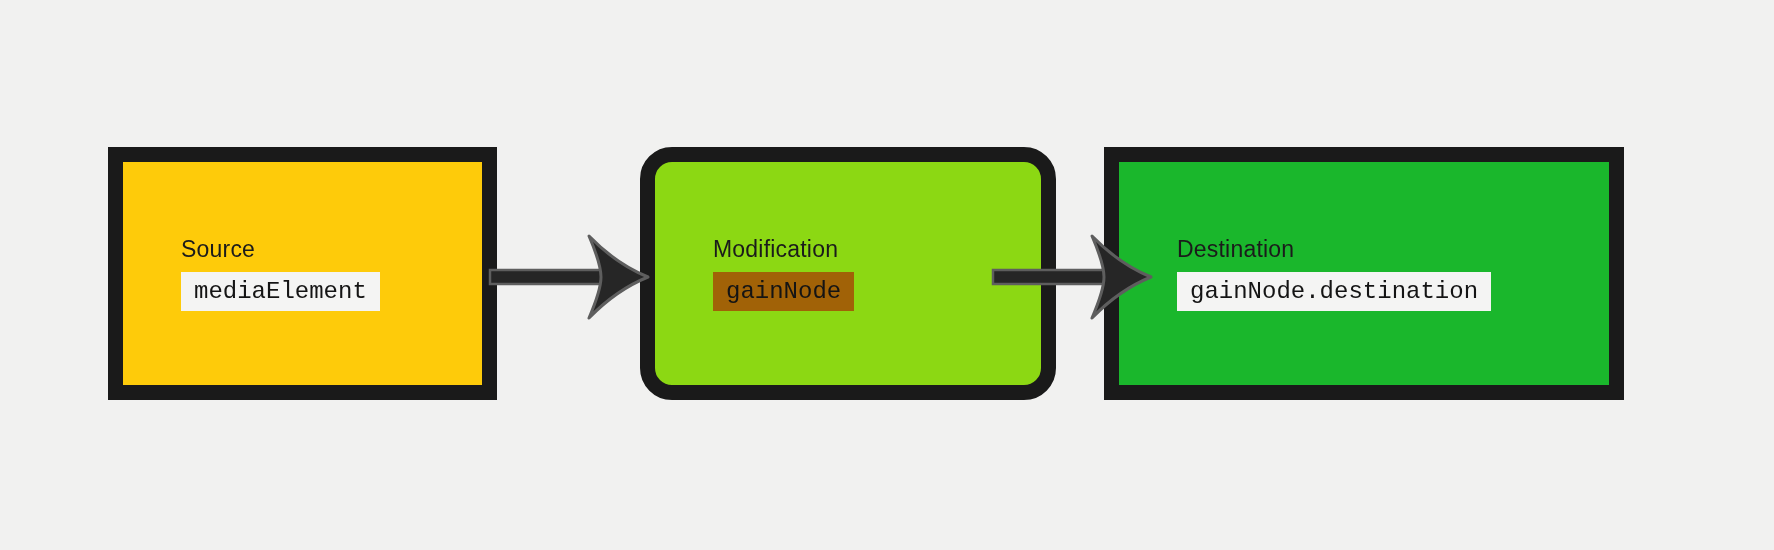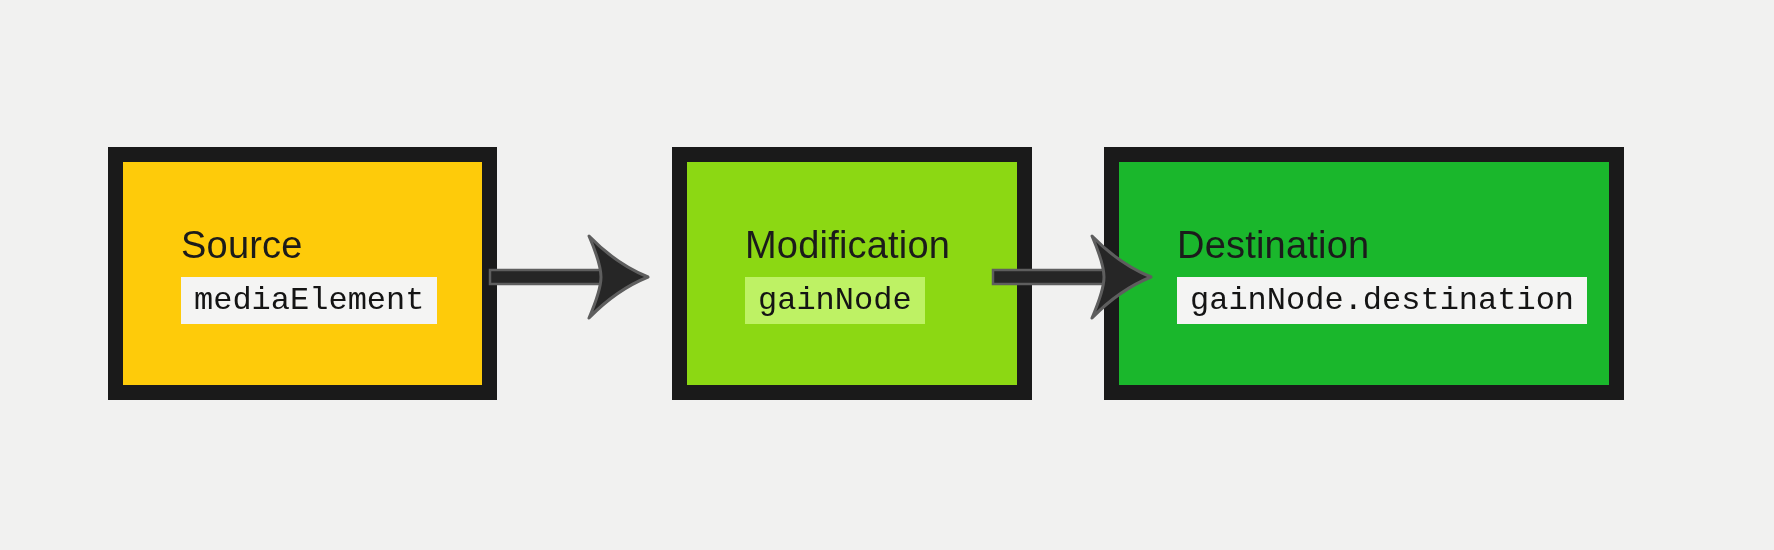--- a/index.html
+++ b/index.html
@@ -22,33 +22,33 @@
     border: 15px solid #1a1a1a;
     display: flex;
     flex-direction: column;
     justify-content: center;
     align-items: flex-start;
     row-gap: 9px;
     padding-left: 58px;
     padding-right: 20px;
   }
   .node-source      { left: 108px;  width: 389px; }
-  .node-modification{ left: 672px;  width: 360px; }
+  .node-modification{ left: 640px;  width: 416px; border-radius: 32px; }
   .node-destination { left: 1104px; width: 520px; }
   .node-label {
-    font-size: 38px;
+    font-size: 23px;
     font-weight: 500;
     line-height: 1.2;
     color: #1b1b1b;
     letter-spacing: 0.2px;
   }
   .node-code {
     display: inline-block;
     font-family: "Liberation Mono", "DejaVu Sans Mono", monospace;
-    font-size: 32px;
+    font-size: 24px;
     line-height: 1.0;
     color: #141414;
     padding: 8px 13px 7px 13px;
     white-space: nowrap;
   }
   .flow-arrow {
     position: absolute;
     top: 231px;
     width: 172px;
     height: 92px;
@@ -64,21 +64,21 @@
 
 <div class="canvas" style="background: rgb(241, 241, 240);">
 
   <div class="node node-source" style="background: rgb(254, 203, 10); border-color: rgb(26, 26, 26);">
     <div class="node-label">Source</div>
     <div class="node-code" style="background: rgb(244, 244, 243);">mediaElement</div>
   </div>
 
   <div class="node node-modification" style="background: rgb(140, 216, 19); border-color: rgb(26, 26, 26);">
     <div class="node-label">Modification</div>
-    <div class="node-code" style="background: #bef264;">gainNode</div>
+    <div class="node-code" style="background: #a16207;">gainNode</div>
   </div>
 
   <div class="node node-destination" style="background: rgb(26, 183, 44); border-color: rgb(26, 26, 26);">
     <div class="node-label">Destination</div>
     <div class="node-code" style="background: rgb(244, 244, 243);">gainNode.destination</div>
   </div>
 
   <svg class="flow-arrow flow-arrow-1" viewBox="0 0 172 92" aria-hidden="true">
     <path class="arrow-shaft" d="M4,39 H120 V53 H4 Z" fill="#262626" stroke="#5e5e5e"></path>
     <path class="arrow-head" d="M162,46 Q130,33 103,5 Q115,33 115,46 Q115,59 103,87 Q130,59 162,46 Z" fill="#262626" stroke="#5e5e5e"></path>

